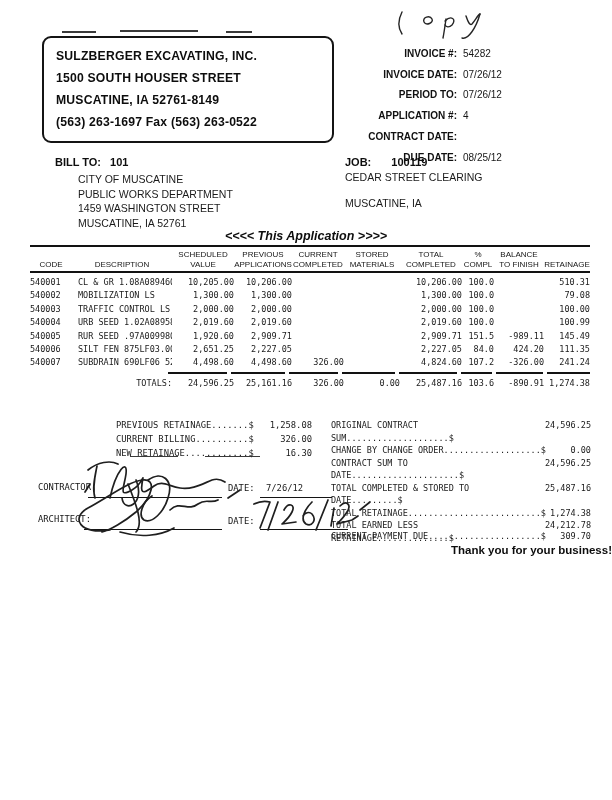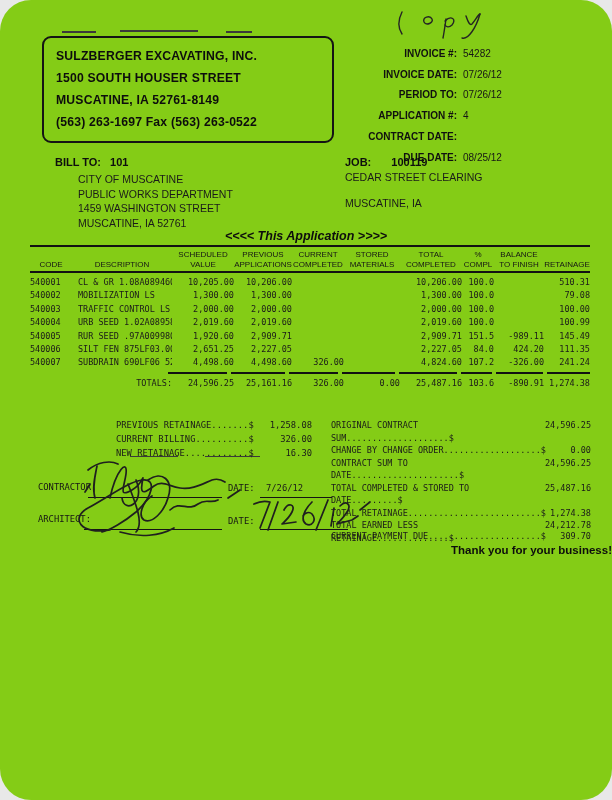--- a/index.html
+++ b/index.html
@@ -1,17 +1,17 @@
 <!DOCTYPE html>
 <html><head>
 <meta charset="utf-8">
 <style>
   html,body{margin:0;padding:0;background:#e8e8e8;}
-  .page{position:relative;width:612px;height:800px;background:#84cc16;overflow:hidden;
-        font-family:"DejaVu Sans Mono",monospace;color:#1a1a1a;border-radius:31px;}
+  .page{position:relative;width:612px;height:800px;background:#ffffff;overflow:hidden;
+        font-family:"DejaVu Sans Mono",monospace;color:#1a1a1a;}
   .abs{position:absolute;}
   .sans{font-family:"Liberation Sans","DejaVu Sans",sans-serif;}
 
   
   .artifact{position:absolute;background:#3a3a3a;}
 
   
   .company-box{position:absolute;left:42px;top:36px;width:276px;height:96px;
     border:2.5px solid #141414;border-radius:9px;padding:7px 0 0 12px;box-sizing:content-box;}
   .company-box div{font-weight:bold;font-size:12.2px;line-height:22px;letter-spacing:.2px;color:#0d0d0d;}

